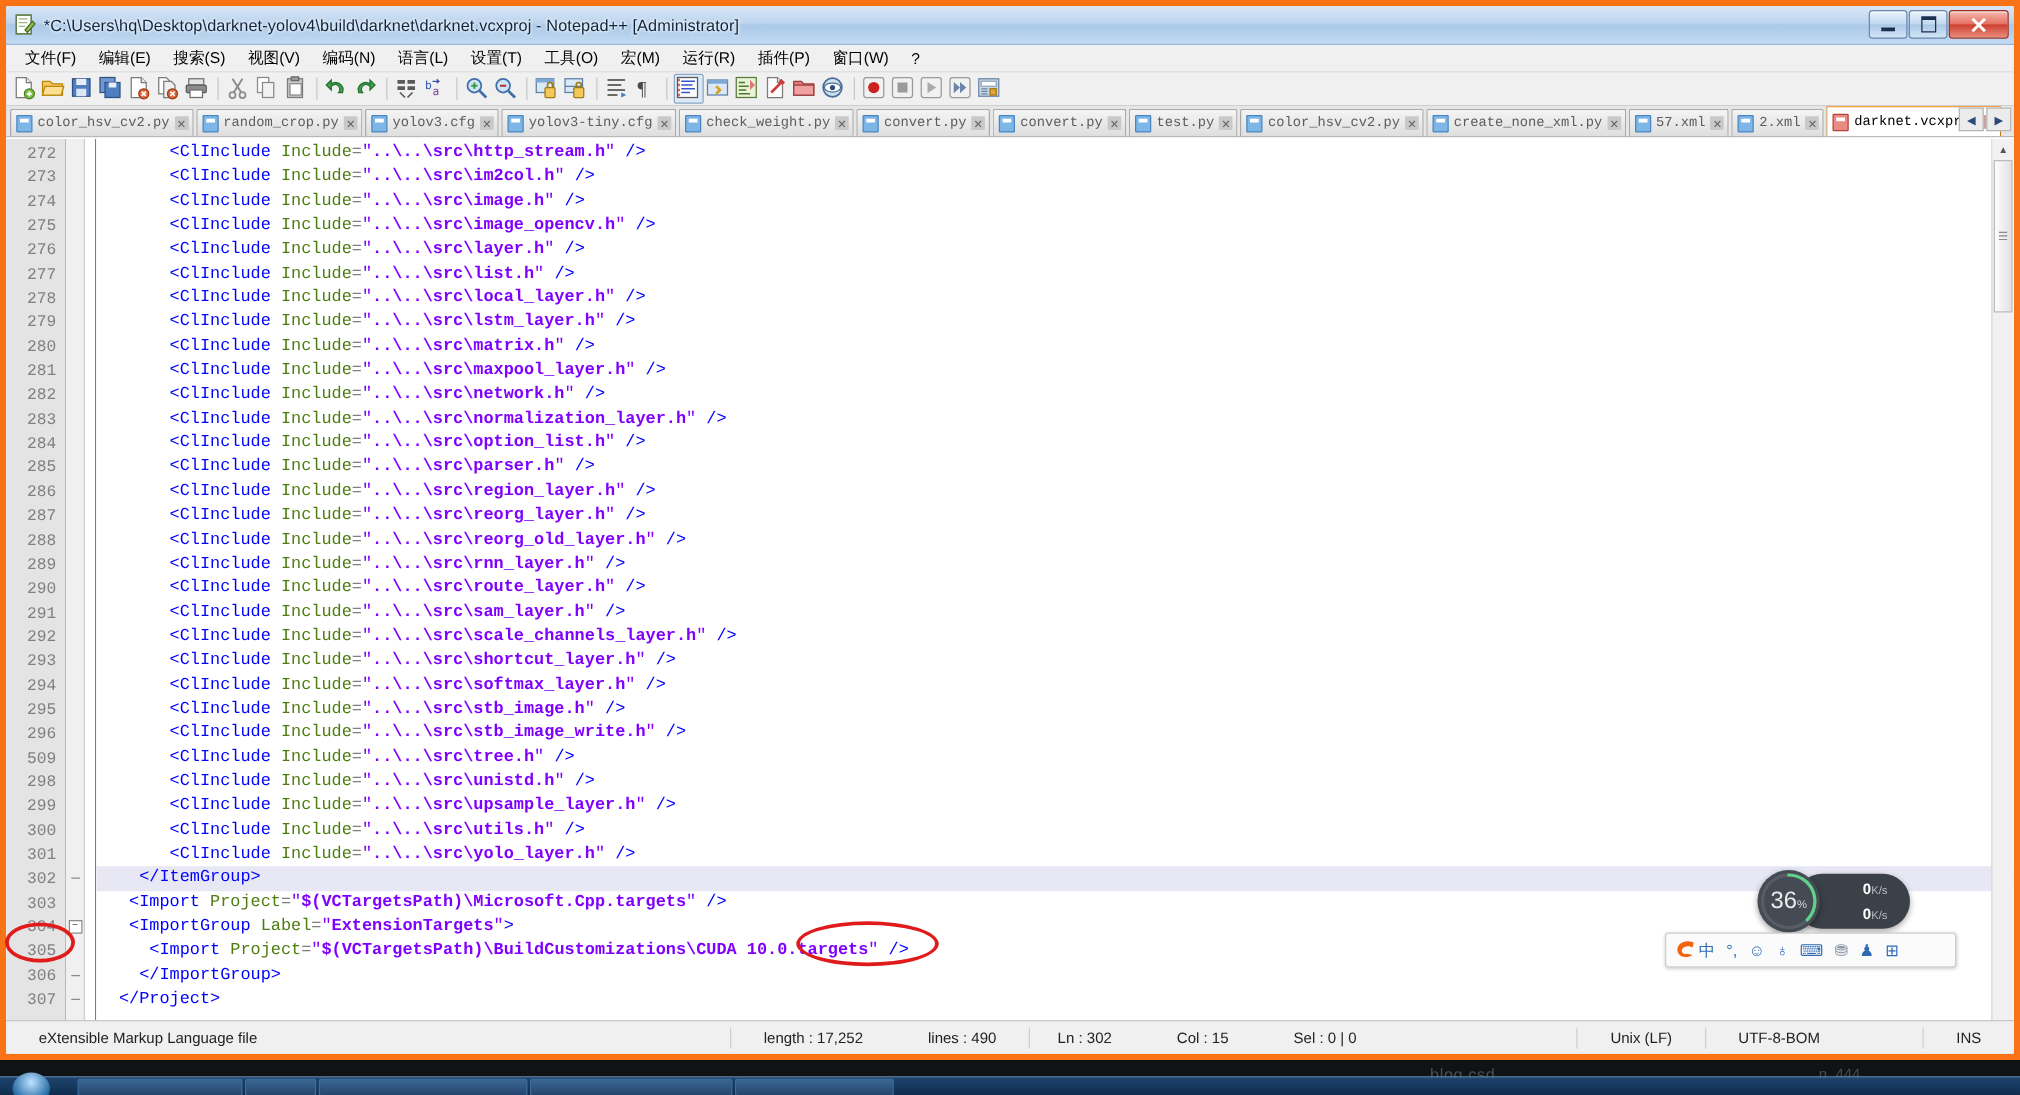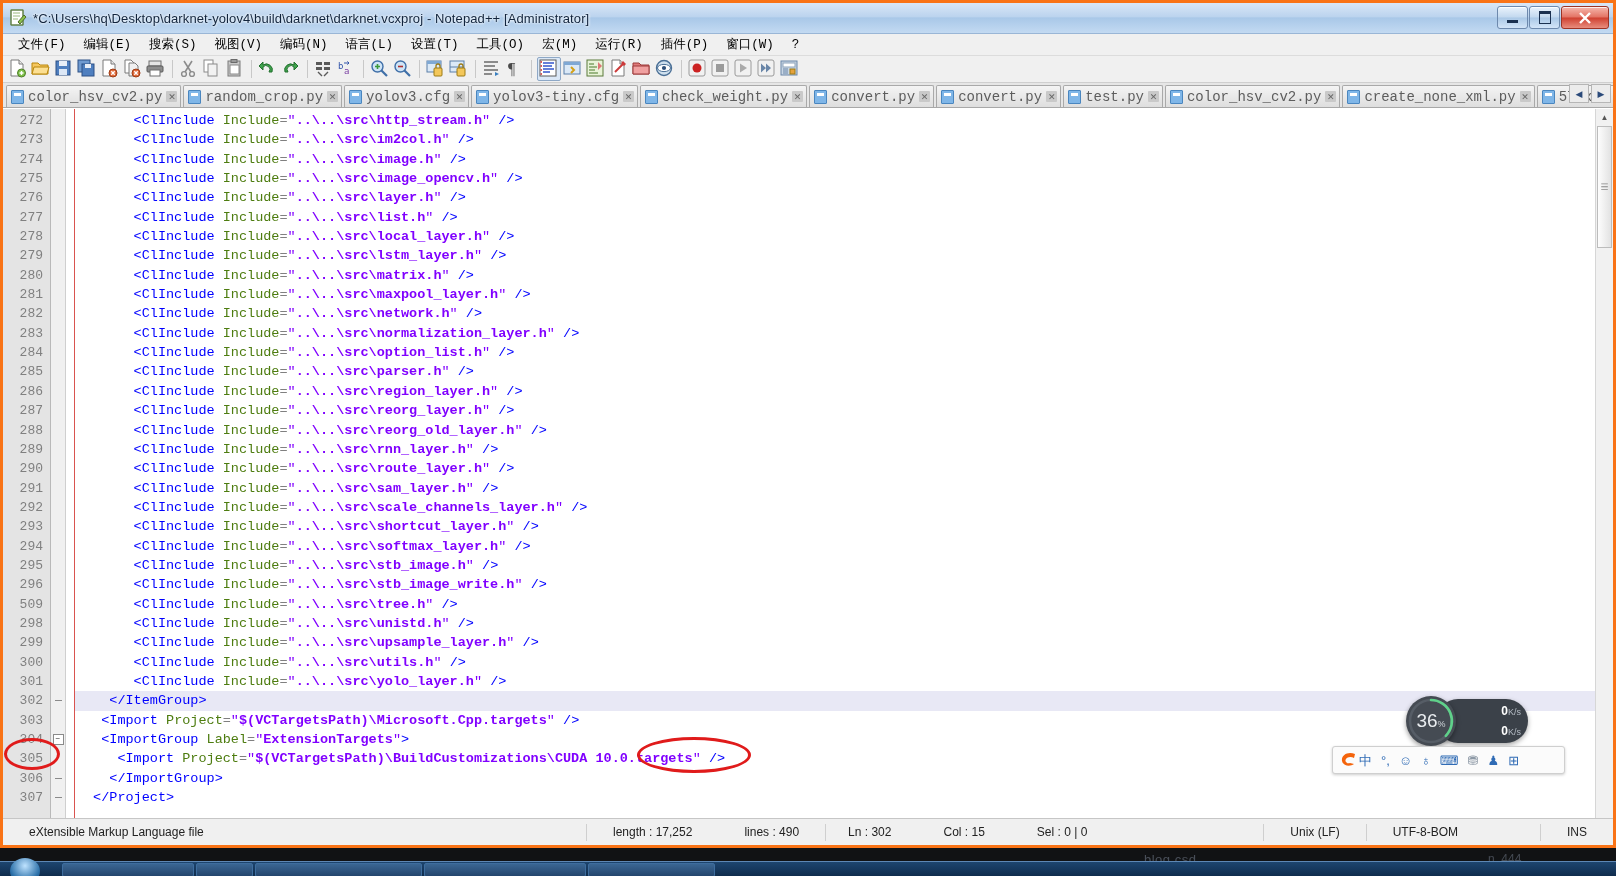--- a/index.html
+++ b/index.html
@@ -10,21 +10,21 @@
   }
   #app{position:relative;width:1616px;height:876px;}
 
   
   .desktop-bg{position:absolute;inset:0;background:#111214;}
 
   
   .window{
     position:absolute;left:0;top:0;width:1616px;height:848px;
     background:#d6e3f3;
-    border:3px solid #f97316;
+    border:5px solid #f97316;
     box-sizing:border-box;
   }
   
   .titlebar{
     position:relative;height:30px;
     background:linear-gradient(to bottom,#d9e7f7 0%,#bcd4ee 45%,#a9c8e8 50%,#c3daf2 100%);
     border-bottom:1px solid #9ab6d6;
     display:flex;align-items:center;
   }
   .title-icon{
@@ -51,21 +51,21 @@
   .wbtn .glyph-min{width:11px;height:3px;background:#1b3150;margin-top:7px;}
   .wbtn .glyph-max{width:10px;height:9px;border:1.6px solid #1b3150;border-top-width:3px;}
 
   
   .menubar{
     height:21px;background:#f0f0f0;border-bottom:1px solid #dcdcdc;
     display:flex;align-items:center;padding-left:6px;
   }
   .menuitem{
     font-size:12.5px;color:#000;padding:2px 9px;white-space:nowrap;
-    font-family:Liberation Mono, monospace;
+    font-family:Liberation Sans, sans-serif;
   }
 
   
   .toolbar{
     height:26px;background:#f0f0f0;border-bottom:1px solid #cfcfcf;
     display:flex;align-items:center;padding-left:4px;gap:1px;
   }
   .tbtn{width:22px;height:22px;position:relative;display:inline-block;}
   .tsep{width:1px;height:18px;background:#c8c8c8;margin:0 4px;}
   .tbtn.active{border:1px solid #8ea8c6;background:#dbe8f7;border-radius:2px;}
@@ -77,21 +77,21 @@
   }
   .tab{
     height:21px;display:flex;align-items:center;gap:4px;
     padding:0 3px 0 4px;margin-right:2px;
     background:linear-gradient(to bottom,#f4f4f4,#dedede);
     border:1px solid #a9a9a9;border-bottom:none;
     border-radius:2px 2px 0 0;
     font-family:"Liberation Mono",monospace;font-size:11px;color:#5d5d5d;
     white-space:nowrap;flex:0 0 auto;
   }
-  .tab .tlabel{font-family:"Liberation Mono",monospace;font-size:14px;}
+  .tab .tlabel{font-family:"Liberation Mono",monospace;font-size:11px;}
   .tab.active{
     background:#fff;color:#000;
     border-color:#c07a13;border-top:3px solid #f0890c;
     height:23px;
   }
   .tab.active .tlabel{color:#000;}
   .tabico{
     width:11px;height:12px;flex:0 0 auto;position:relative;
     background:#7fb6e8;border:1px solid #4a86bf;border-radius:1px;
   }
@@ -196,21 +196,21 @@
   .net-panel{
     position:absolute;left:30px;top:3px;width:92px;height:44px;
     background:#3b4149;border-radius:22px;
     box-shadow:0 2px 5px rgba(0,0,0,.35);
     display:flex;flex-direction:column;justify-content:center;
   }
   .net-row{display:flex;align-items:center;height:20px;padding-left:22px;}
   .net-arrow{position:absolute;left:8px;font-size:10px;}
   .net-row .up{color:#62a8e8;}
   .net-row .down{color:#4fc17a;}
-  .net-val{color:#fff;font-size:12px;font-weight:bold;margin-left:auto;margin-right:7px;}
+  .net-val{color:#fff;font-size:12px;font-weight:bold;margin-left:auto;margin-right:18px;}
   .net-unit{font-size:9px;color:#b5bcc5;font-weight:normal;}
   .cpu-dial{
     position:absolute;left:0;top:0;width:50px;height:50px;border-radius:50%;
     background:#454b53;box-shadow:0 2px 5px rgba(0,0,0,.4);
     display:flex;align-items:center;justify-content:center;
   }
   .cpu-dial svg{position:absolute;left:0;top:0;}
   .cpu-num{color:#e9ecef;font-size:19px;position:relative;z-index:2;}
   .cpu-pct{font-size:9px;color:#cfd4d9;}
 
@@ -229,21 +229,21 @@
   .ime-ic.blue{color:#2f6bb5;}
   .ime-ic.grey{color:#8d99a6;}
 
   
   .watermark{
     position:absolute;left:1144px;top:852px;font-size:13px;
     color:rgba(120,130,145,.55);font-family:"Liberation Sans",sans-serif;
     letter-spacing:.5px;pointer-events:none;
   }
   .watermark2{
-    position:absolute;left:1488px;top:852px;font-size:12px;
+    position:absolute;left:1455px;top:852px;font-size:12px;
     color:rgba(120,130,145,.5);pointer-events:none;
   }
 
   
   .taskbar{
     position:absolute;left:0;bottom:0;width:1616px;height:14px;
     background:linear-gradient(to bottom,#1d456f,#0f2c4d);
     border-top:1px solid #5d87b4;
   }
   .tb-orb{position:absolute;left:10px;top:-4px;width:30px;height:26px;border-radius:50%;

